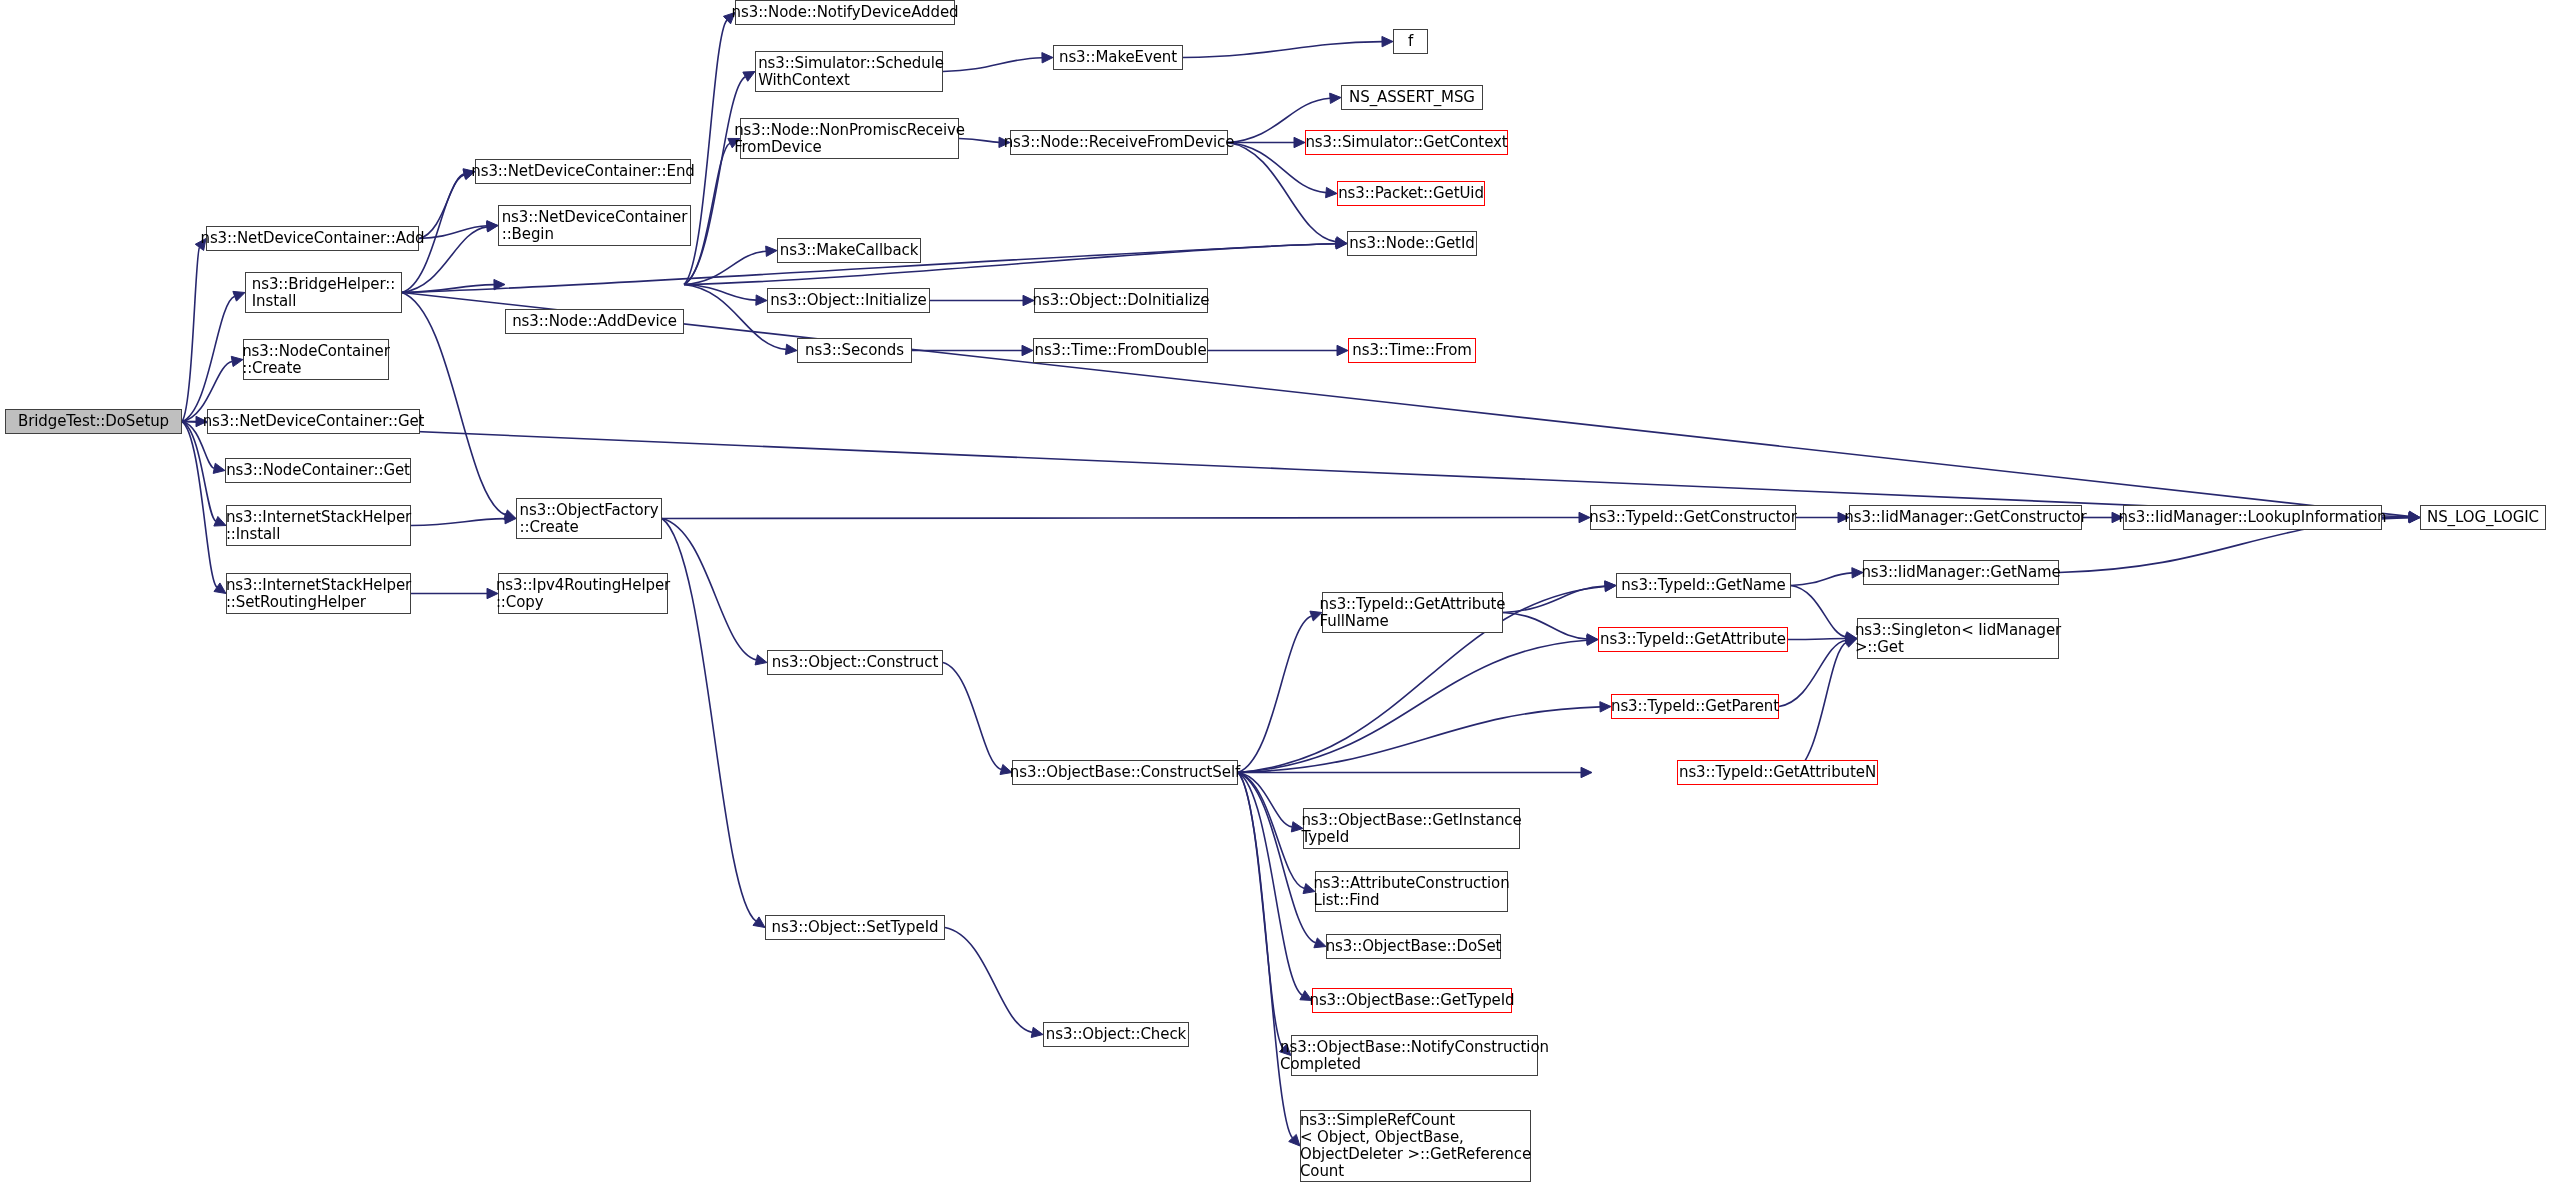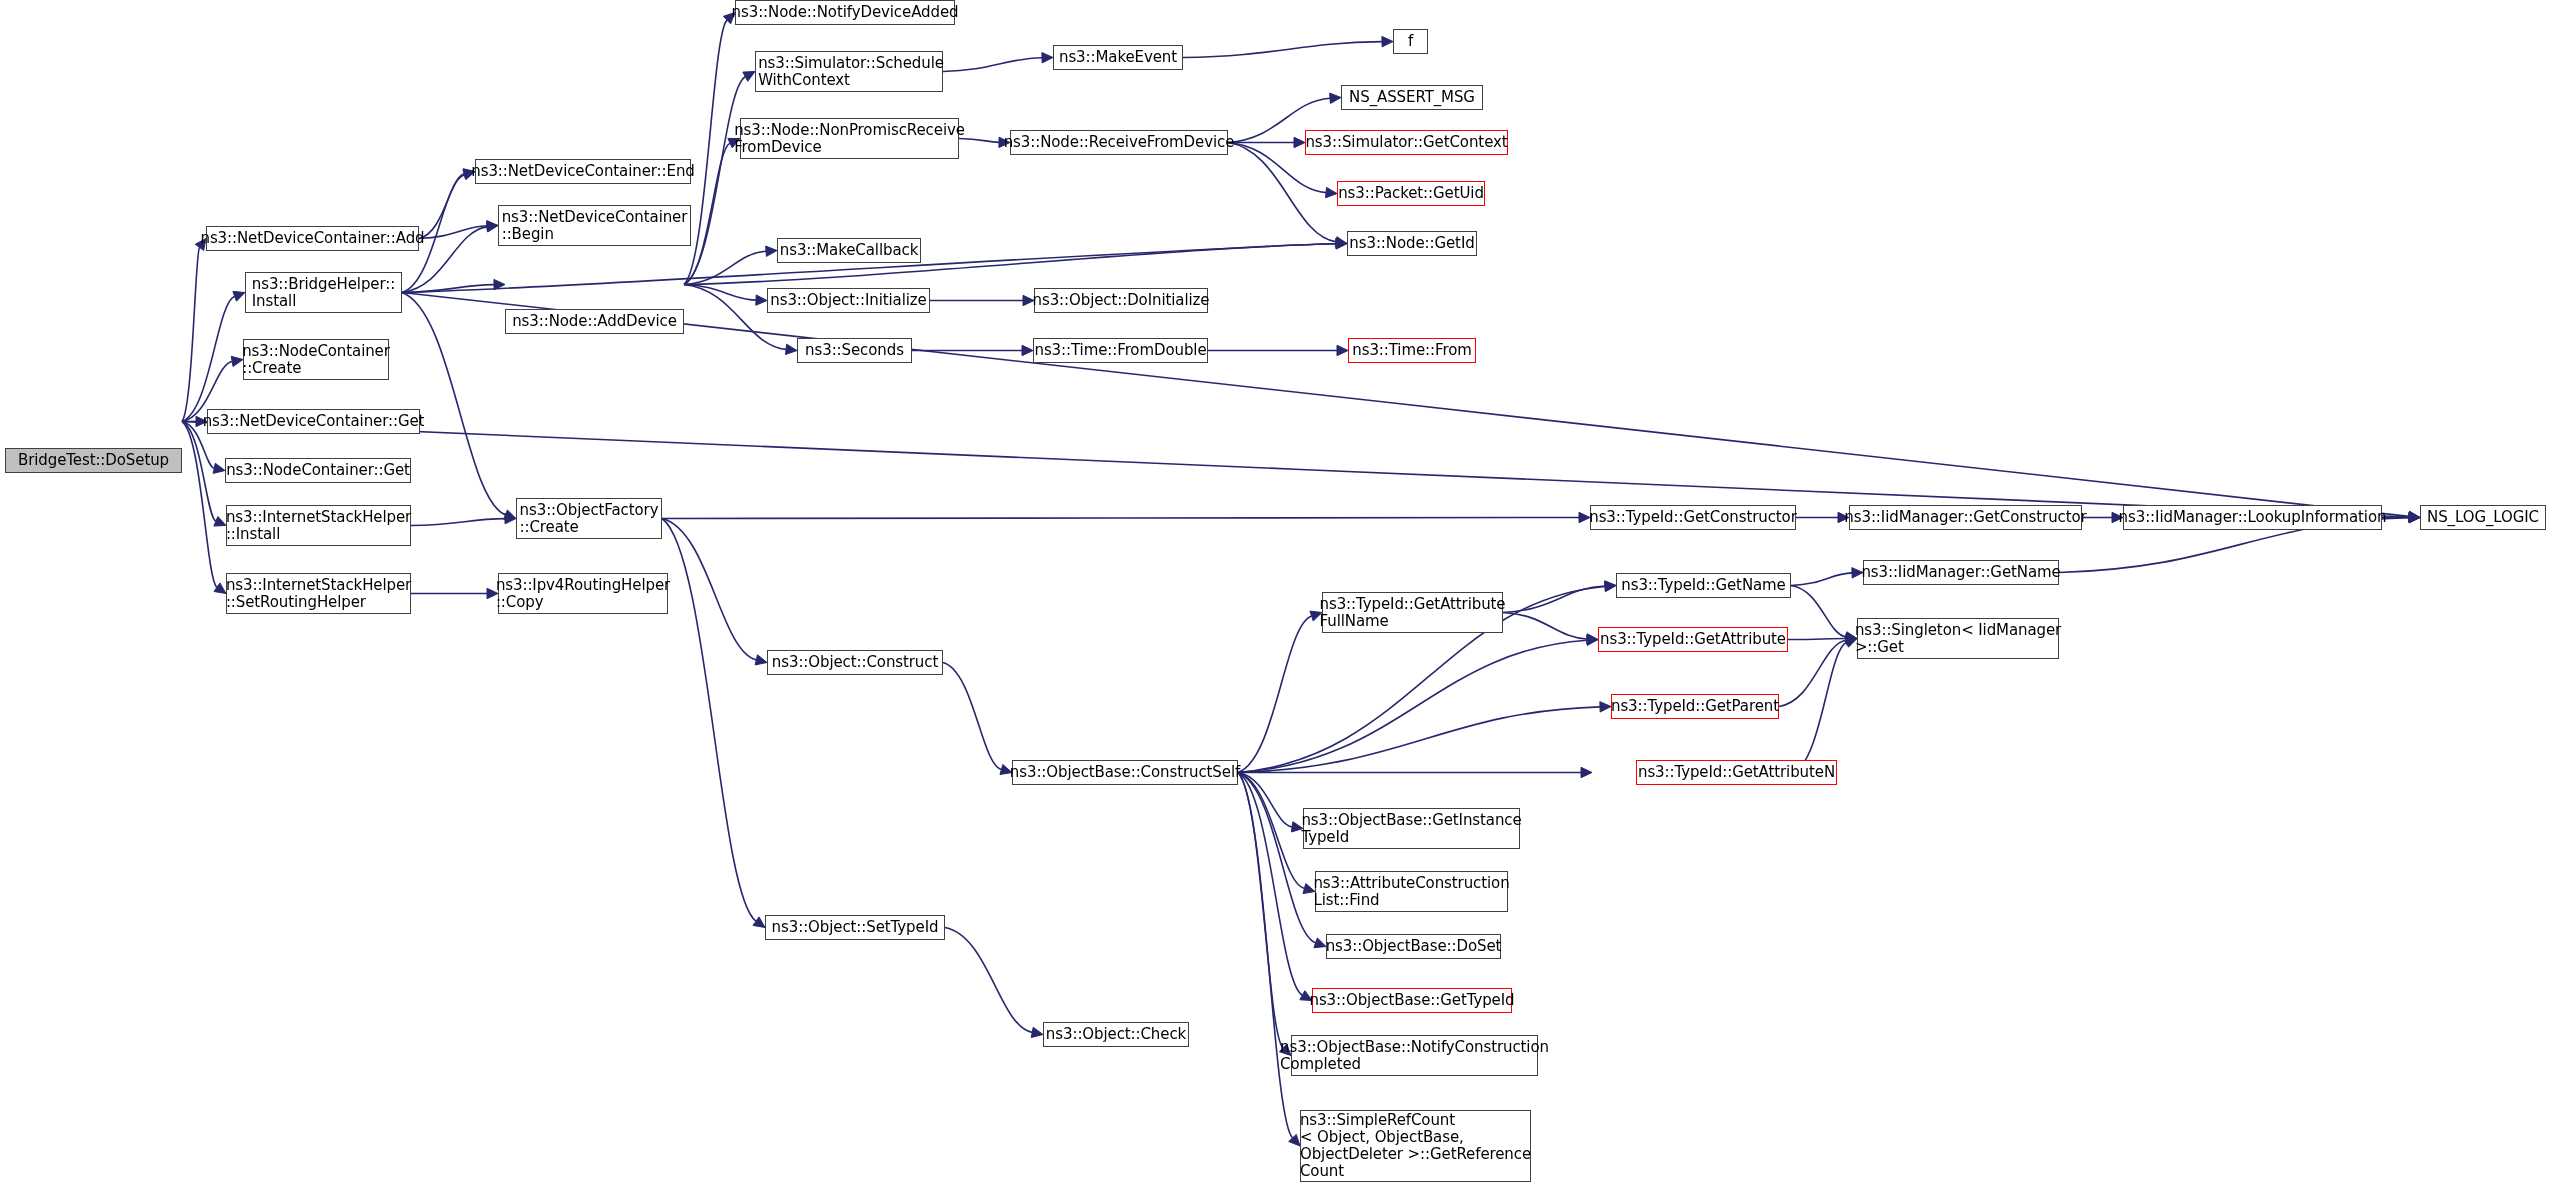--- a/index.html
+++ b/index.html
@@ -180,21 +180,21 @@
       <path d="M 2082 517.5 C 2100.45 517.5, 2104.55 517.5, 2112 517.5"></path>
       <polygon points="2123,517.5 2112,522.7 2112,512.3"></polygon>
       <path d="M 2382 517.5 C 2399.1 517.5, 2402.9 517.5, 2409 517.5"></path>
       <polygon points="2420,517.5 2409,522.7 2409,512.3"></polygon>
       <path d="M 182 421.5 C 352 429.18, 2250 509.82, 2409.011207871414 517.0035651556027"></path>
       <polygon points="2420,517.5 2408.7765295813356,522.198266889116 2409.2458861614928,511.8088634220894"></polygon>
       <path d="M 402 292.5 C 572 310.5, 2250 499.5, 2409.0611472327705 516.3417685305286"></path>
       <polygon points="2420,517.5 2408.5136196290205,521.5128625659462 2409.6086748365205,511.170674495111"></polygon>
     </svg>
   <div id="node-layer">
-      <div class="node current" style="left: 5px; top: 409px; width: 177px; height: 25px; margin-top: 39px;">BridgeTest::DoSetup</div>
+      <div class="node current" style="left: 5px; top: 409px; width: 177px; height: 25px;">BridgeTest::DoSetup</div>
       <div class="node" style="left: 206px; top: 226px; width: 213px; height: 25px;">ns3::NetDeviceContainer::Add</div>
       <div class="node" style="left: 245px; top: 272px; width: 157px; height: 41px;">ns3::BridgeHelper::
 Install</div>
       <div class="node" style="left: 243px; top: 339px; width: 146px; height: 41px;">ns3::NodeContainer
 ::Create</div>
       <div class="node" style="left: 207px; top: 409px; width: 213px; height: 25px;">ns3::NetDeviceContainer::Get</div>
       <div class="node" style="left: 225px; top: 458px; width: 186px; height: 25px;">ns3::NodeContainer::Get</div>
       <div class="node" style="left: 226px; top: 505px; width: 185px; height: 41px;">ns3::InternetStackHelper
 ::Install</div>
       <div class="node" style="left: 226px; top: 573px; width: 185px; height: 41px;">ns3::InternetStackHelper
@@ -239,21 +239,21 @@
       <div class="node red" style="left: 1312px; top: 988px; width: 200px; height: 25px;">ns3::ObjectBase::GetTypeId</div>
       <div class="node" style="left: 1291px; top: 1035px; width: 247px; height: 41px;">ns3::ObjectBase::NotifyConstruction
 Completed</div>
       <div class="node" style="left: 1300px; top: 1110px; width: 231px; height: 72px;">ns3::SimpleRefCount
 &lt; Object, ObjectBase,
 ObjectDeleter &gt;::GetReference
 Count</div>
       <div class="node" style="left: 1616px; top: 573px; width: 175px; height: 25px;">ns3::TypeId::GetName</div>
       <div class="node red" style="left: 1598px; top: 627px; width: 190px; height: 25px;">ns3::TypeId::GetAttribute</div>
       <div class="node red" style="left: 1611px; top: 694px; width: 168px; height: 25px;">ns3::TypeId::GetParent</div>
-      <div class="node red" style="left: 1636px; top: 760px; width: 201px; height: 25px;">ns3::TypeId::GetAttributeN</div>
+      <div class="node red" style="left: 1677px; top: 760px; width: 201px; height: 25px;">ns3::TypeId::GetAttributeN</div>
       <div class="node" style="left: 1590px; top: 505px; width: 206px; height: 25px;">ns3::TypeId::GetConstructor</div>
       <div class="node" style="left: 1857px; top: 618px; width: 202px; height: 41px;">ns3::Singleton&lt; IidManager
 &gt;::Get</div>
       <div class="node" style="left: 1863px; top: 560px; width: 196px; height: 25px;">ns3::IidManager::GetName</div>
       <div class="node" style="left: 1849px; top: 505px; width: 233px; height: 25px;">ns3::IidManager::GetConstructor</div>
       <div class="node" style="left: 2123px; top: 505px; width: 259px; height: 25px;">ns3::IidManager::LookupInformation</div>
       <div class="node" style="left: 2420px; top: 505px; width: 126px; height: 25px;">NS_LOG_LOGIC</div>
     </div>
 </div>
 

